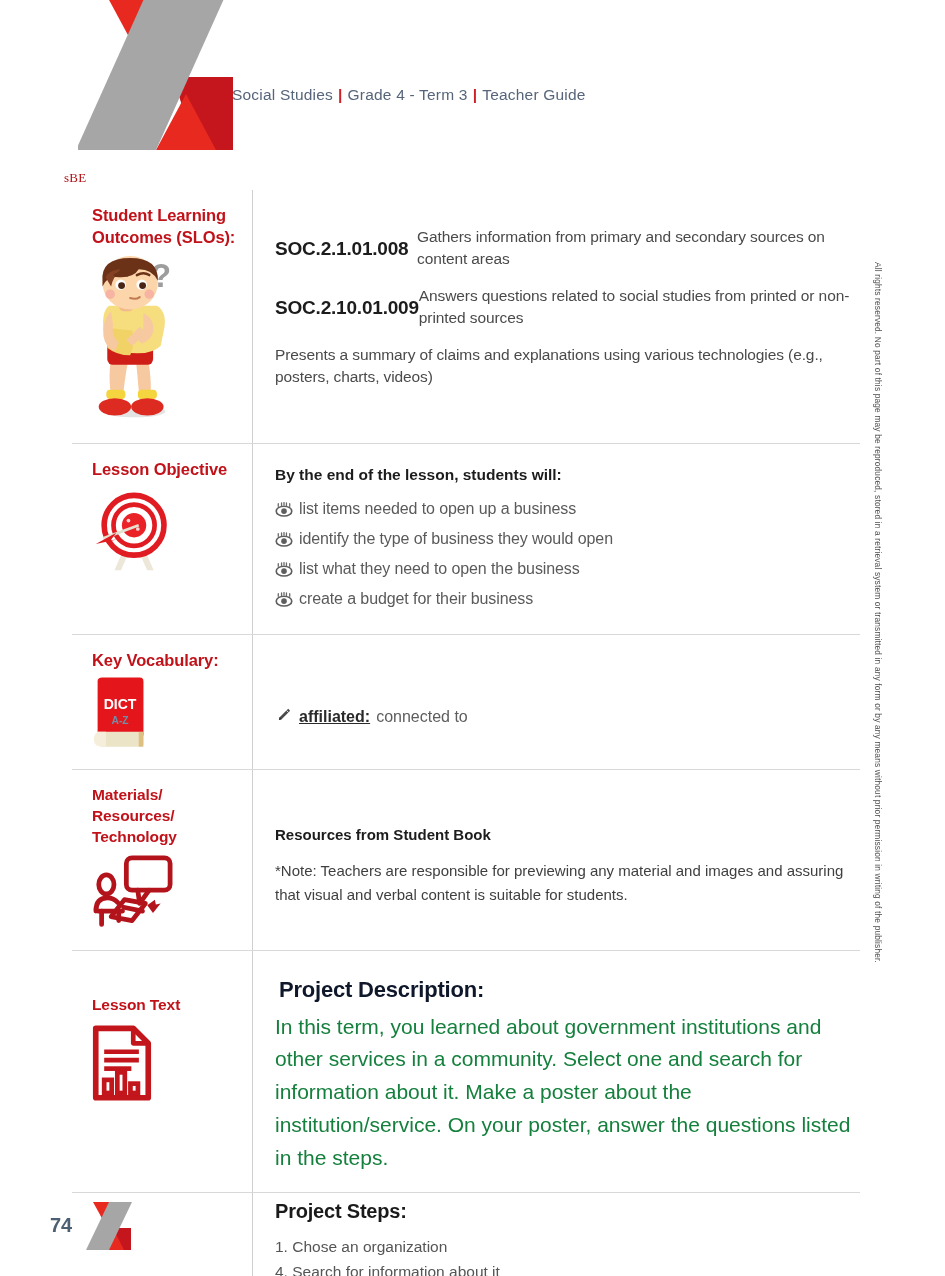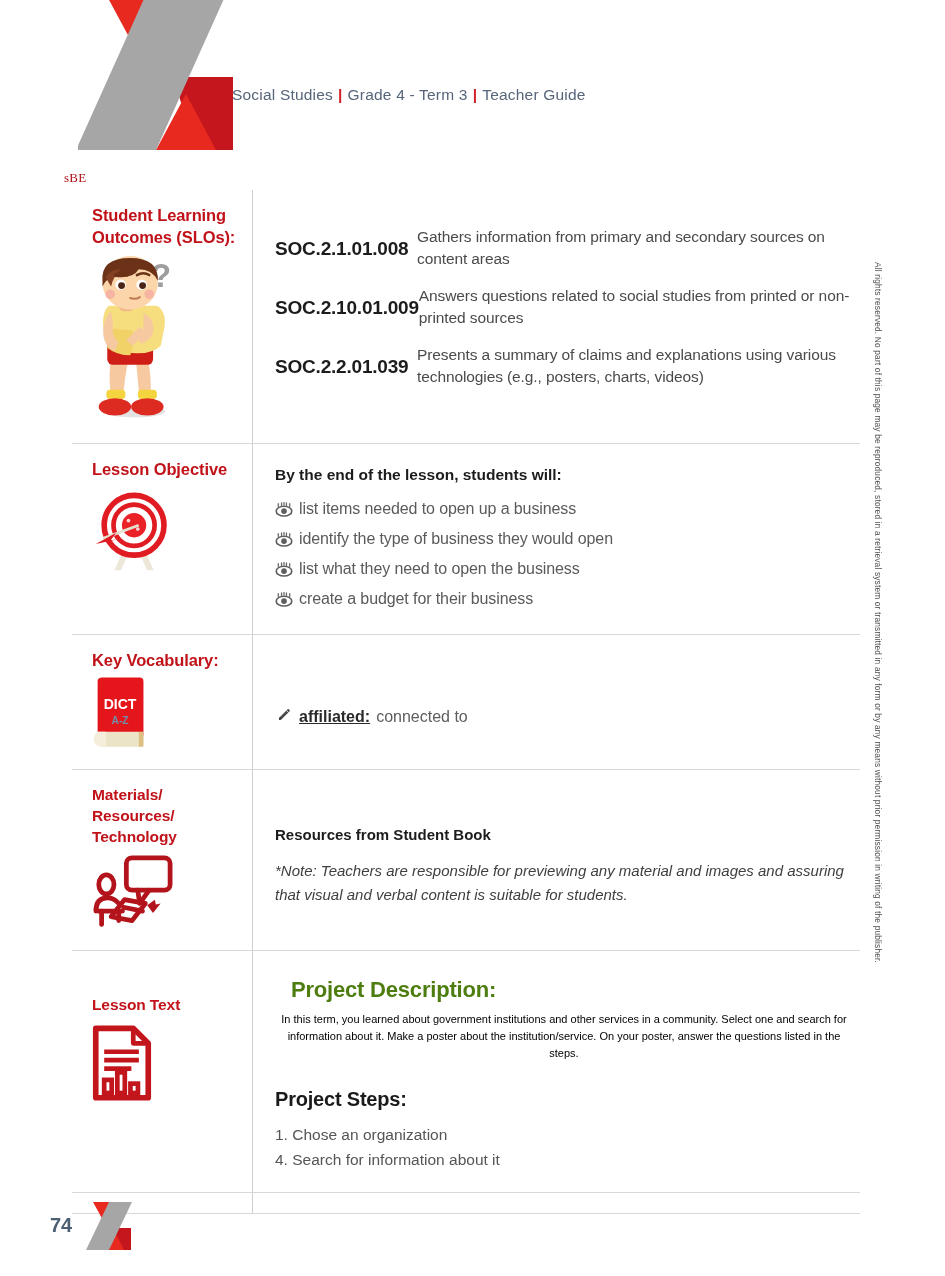--- a/index.html
+++ b/index.html
@@ -137,49 +137,47 @@
   .vocab-def { font-size: 16px; color: #5d5d5d; }
 
   
   .mat-head {
     font-weight: 700;
     font-size: 15px;
     color: #1c1c1c;
     margin-top: 42px;
   }
   .mat-note {
-    font-style: italic;
     font-size: 15px;
     color: #3f3f3f;
     line-height: 1.55;
     margin-top: 16px;
     max-width: 572px;
   }
 
   
   .lt-h1 {
     font-size: 22px;
     font-weight: 700;
-    color: #4d7c0f;
-    margin: 8px 0 8px 16px;
+    color: #0f172a;
+    margin: 8px 0 8px 4px;
     letter-spacing: -.2px;
   }
   .lt-h2 {
     font-size: 20px;
     font-weight: 700;
     color: #1a1a1a;
     margin: 26px 0 12px 0;
     letter-spacing: -.2px;
   }
   .lt-p {
-    font-size: 11px;
-    color: #000000;
+    font-size: 21px;
+    color: #15803d;
     line-height: 1.56;
     max-width: 578px;
-    text-align: center;
   }
   .lt-step {
     font-size: 15.5px;
     color: #555555;
     line-height: 1.58;
   }
 
   
   .copyright {
     position: absolute;
@@ -283,21 +281,20 @@
       <div class="slo-list">
         <div class="slo-item">
           <div class="slo-code">SOC.2.1.01.008</div>
           <div class="slo-text">Gathers information from primary and secondary sources on content areas</div>
         </div>
         <div class="slo-item">
           <div class="slo-code">SOC.2.10.01.009</div>
           <div class="slo-text">Answers questions related to social studies from printed or non-printed sources</div>
         </div>
         <div class="slo-item">
-          <div class="slo-code">SOC.2.2.01.039</div>
           <div class="slo-text">Presents a summary of claims and explanations using various technologies (e.g., posters, charts, videos)</div>
         </div>
       </div>
     </div>
   </div>
 
   <div class="row">
     <div class="cell-label">
       <div class="label-title">Lesson Objective</div>
       <div class="icon-wrap">

